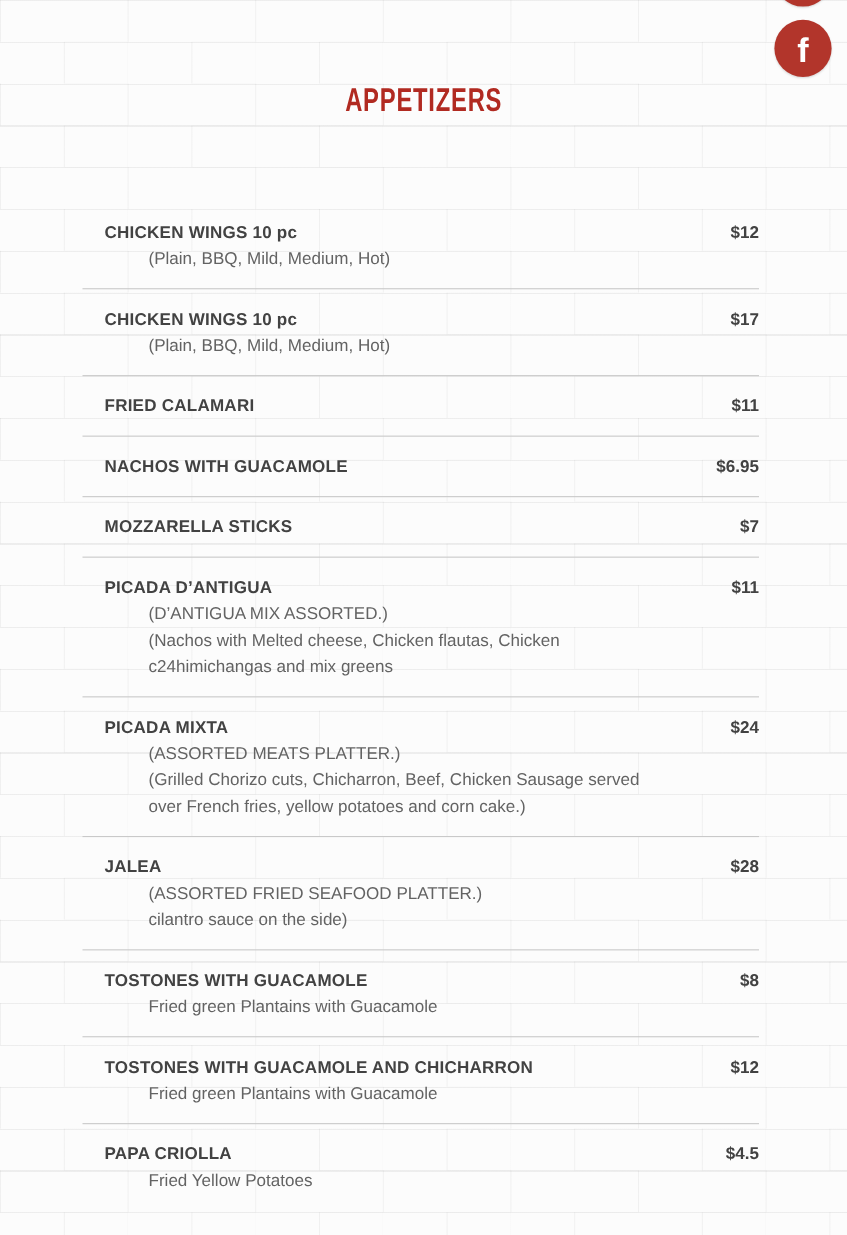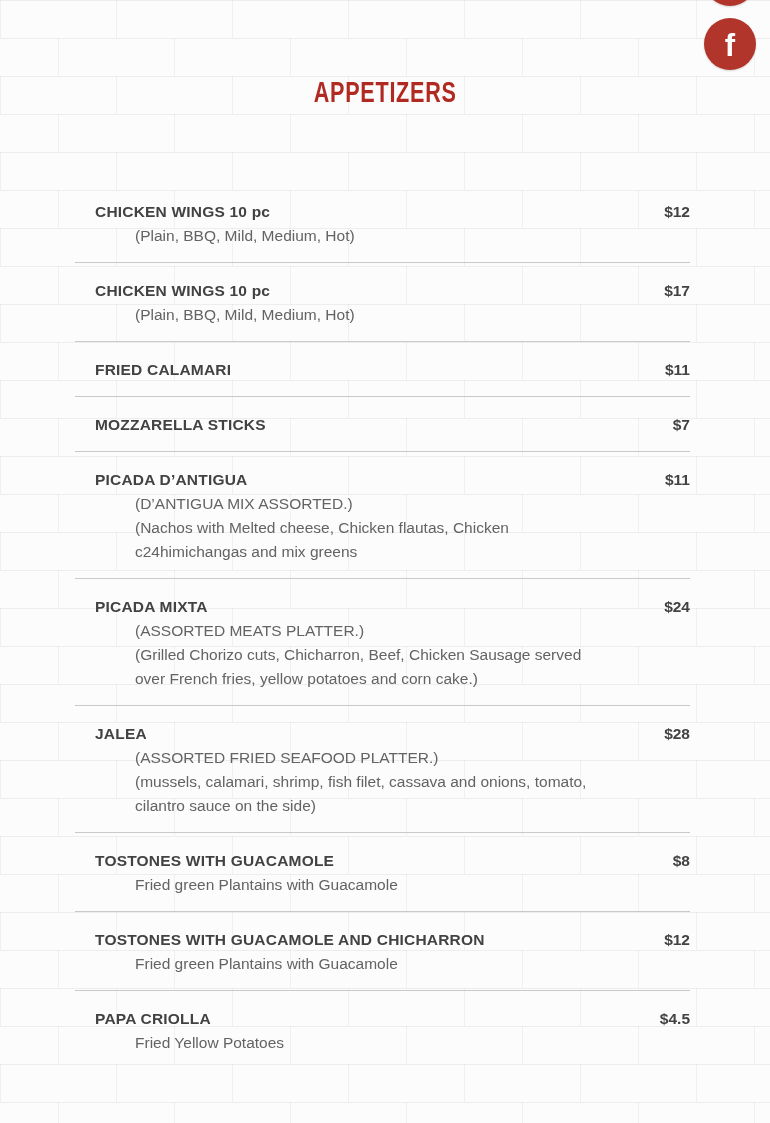--- a/index.html
+++ b/index.html
@@ -139,20 +139,27 @@
     </div>
 
     <div class="item">
       <div class="row">
         <span class="name">FRIED CALAMARI</span>
         <span class="price">$11</span>
       </div>
 
     </div>
 
+    <div class="item">
+      <div class="row">
+        <span class="name">NACHOS WITH GUACAMOLE</span>
+        <span class="price">$6.95</span>
+      </div>
+
+    </div>
 
     <div class="item">
       <div class="row">
         <span class="name">MOZZARELLA STICKS</span>
         <span class="price">$7</span>
       </div>
 
     </div>
 
     <div class="item">
@@ -179,21 +186,20 @@
         </div>
     </div>
 
     <div class="item">
       <div class="row">
         <span class="name">JALEA</span>
         <span class="price">$28</span>
       </div>
       <div class="desc">
           <div class="desc-line">(ASSORTED FRIED SEAFOOD PLATTER.)</div>
-          <div class="desc-line">(mussels, calamari, shrimp, fish filet, cassava and onions, tomato,</div>
           <div class="desc-line">cilantro sauce on the side)</div>
         </div>
     </div>
 
     <div class="item">
       <div class="row">
         <span class="name">TOSTONES WITH GUACAMOLE</span>
         <span class="price">$8</span>
       </div>
       <div class="desc">

